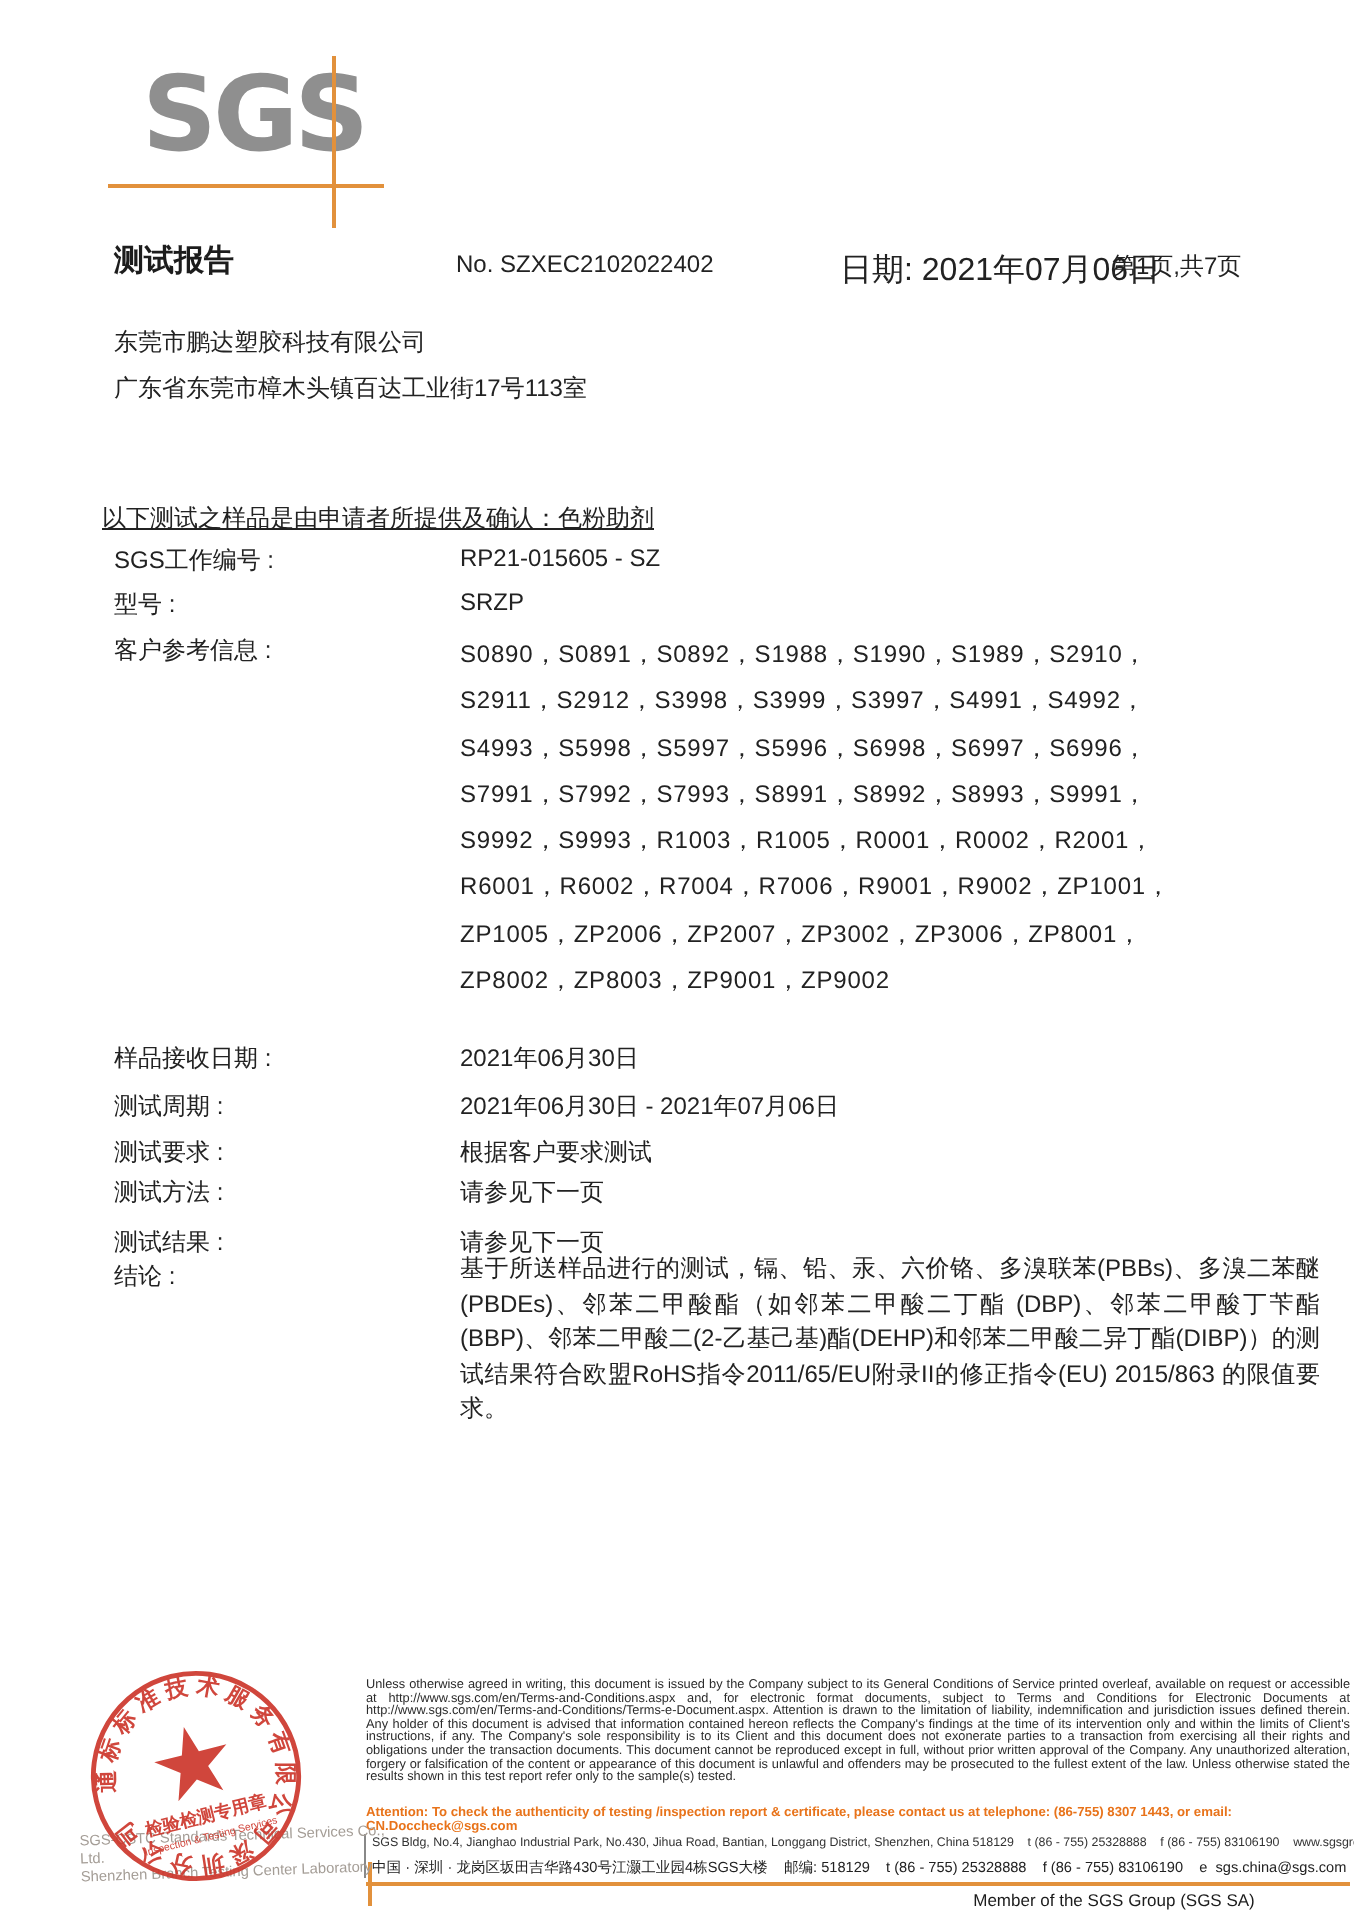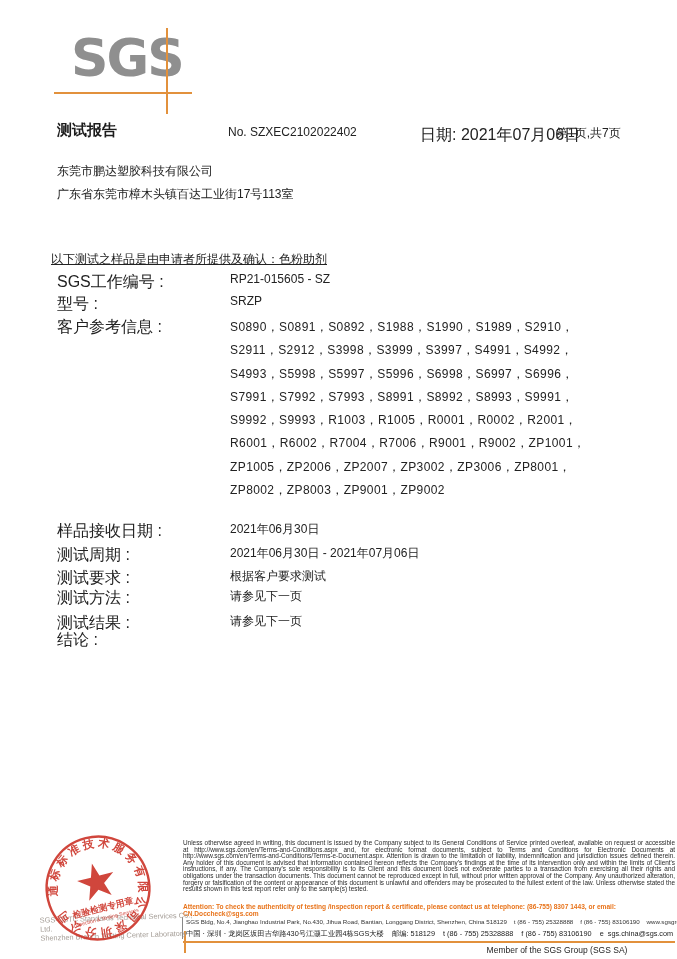--- a/index.html
+++ b/index.html
@@ -16,21 +16,21 @@
     font-family:"DejaVu Sans","Liberation Sans",sans-serif;
   }
   .logo-vline{position:absolute;left:109px;top:2px;width:2px;height:86px;background:#e2913c;}
   .logo-hline{position:absolute;left:-3px;top:66px;width:138px;height:2px;background:#e2913c;}
   .report-title{position:absolute;left:57px;top:121px;font-size:15px;font-weight:bold;color:#1c1c1c;}
   .report-no{position:absolute;left:228px;top:125px;font-size:12px;}
   .report-date{position:absolute;left:420px;top:125px;font-size:16px;}
   .report-page{position:absolute;left:556px;top:125px;font-size:12px;text-align:right;}
   
   .line{position:absolute;font-size:12px;white-space:nowrap;}
-  .lbl{position:absolute;left:57px;font-size:16px;white-space:nowrap;}
+  .lbl{position:absolute;left:57px;font-size:12px;white-space:nowrap;}
   .val{position:absolute;left:230px;font-size:12px;white-space:nowrap;}
   .ref-lines{position:absolute;left:230px;top:316px;font-size:12px;line-height:23.3px;letter-spacing:.4px;}
   .conclusion{
     position:absolute;left:230px;top:626px;width:430px;
     font-size:12px;line-height:17.5px;text-align:justify;white-space:normal;
   }
   
   .legal{
     position:absolute;left:183px;top:840px;width:492px;
     font-size:6.4px;line-height:6.6px;text-align:justify;color:#2b2b2b;
@@ -103,20 +103,21 @@
   <div class="lbl" style="top:568px;">测试要求 :</div>
   <div class="val" style="top:568px;">根据客户要求测试</div>
 
   <div class="lbl" style="top:588px;">测试方法 :</div>
   <div class="val" style="top:588px;">请参见下一页</div>
 
   <div class="lbl" style="top:613px;">测试结果 :</div>
   <div class="val" style="top:613px;">请参见下一页</div>
 
   <div class="lbl" style="top:630px;">结论 :</div>
+  <div class="conclusion">基于所送样品进行的测试，镉、铅、汞、六价铬、多溴联苯(PBBs)、多溴二苯醚(PBDEs)、邻苯二甲酸酯（如邻苯二甲酸二丁酯 (DBP)、邻苯二甲酸丁苄酯(BBP)、邻苯二甲酸二(2-乙基己基)酯(DEHP)和邻苯二甲酸二异丁酯(DIBP)）的测试结果符合欧盟RoHS指令2011/65/EU附录II的修正指令(EU) 2015/863 的限值要求。</div>
 
   <div class="legal">Unless otherwise agreed in writing, this document is issued by the Company subject to its General Conditions of Service printed overleaf, available on request or accessible at http://www.sgs.com/en/Terms-and-Conditions.aspx and, for electronic format documents, subject to Terms and Conditions for Electronic Documents at http://www.sgs.com/en/Terms-and-Conditions/Terms-e-Document.aspx. Attention is drawn to the limitation of liability, indemnification and jurisdiction issues defined therein. Any holder of this document is advised that information contained hereon reflects the Company's findings at the time of its intervention only and within the limits of Client's instructions, if any. The Company's sole responsibility is to its Client and this document does not exonerate parties to a transaction from exercising all their rights and obligations under the transaction documents. This document cannot be reproduced except in full, without prior written approval of the Company. Any unauthorized alteration, forgery or falsification of the content or appearance of this document is unlawful and offenders may be prosecuted to the fullest extent of the law. Unless otherwise stated the results shown in this test report refer only to the sample(s) tested.</div>
   <div class="attention">Attention: To check the authenticity of testing /inspection report &amp; certificate, please contact us at telephone: (86-755) 8307 1443, or email: CN.Doccheck@sgs.com</div>
   <div class="footer-divider"></div>
   <div class="addr-en">SGS Bldg, No.4, Jianghao Industrial Park, No.430, Jihua Road, Bantian, Longgang District, Shenzhen, China 518129    t (86 - 755) 25328888    f (86 - 755) 83106190    www.sgsgroup.com.cn</div>
   <div class="addr-cn">中国 · 深圳 · 龙岗区坂田吉华路430号江灏工业园4栋SGS大楼    邮编: 518129    t (86 - 755) 25328888    f (86 - 755) 83106190    e  sgs.china@sgs.com</div>
   <div class="footer-hline"></div>
   <div class="footer-vline"></div>
   <div class="member">Member of the SGS Group (SGS SA)</div>
 

